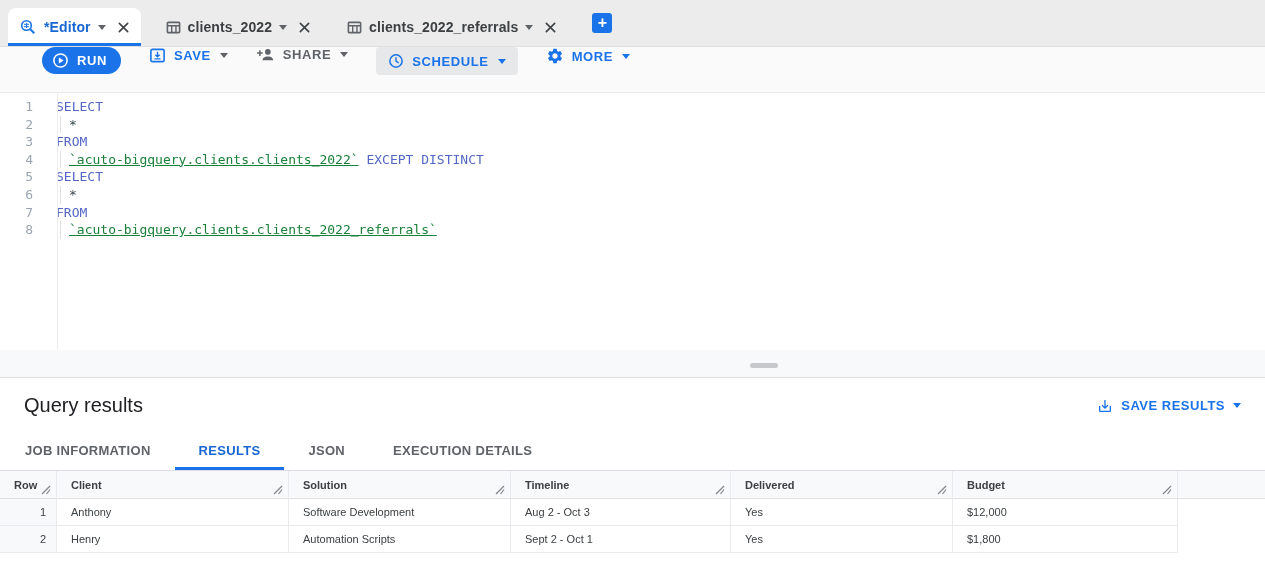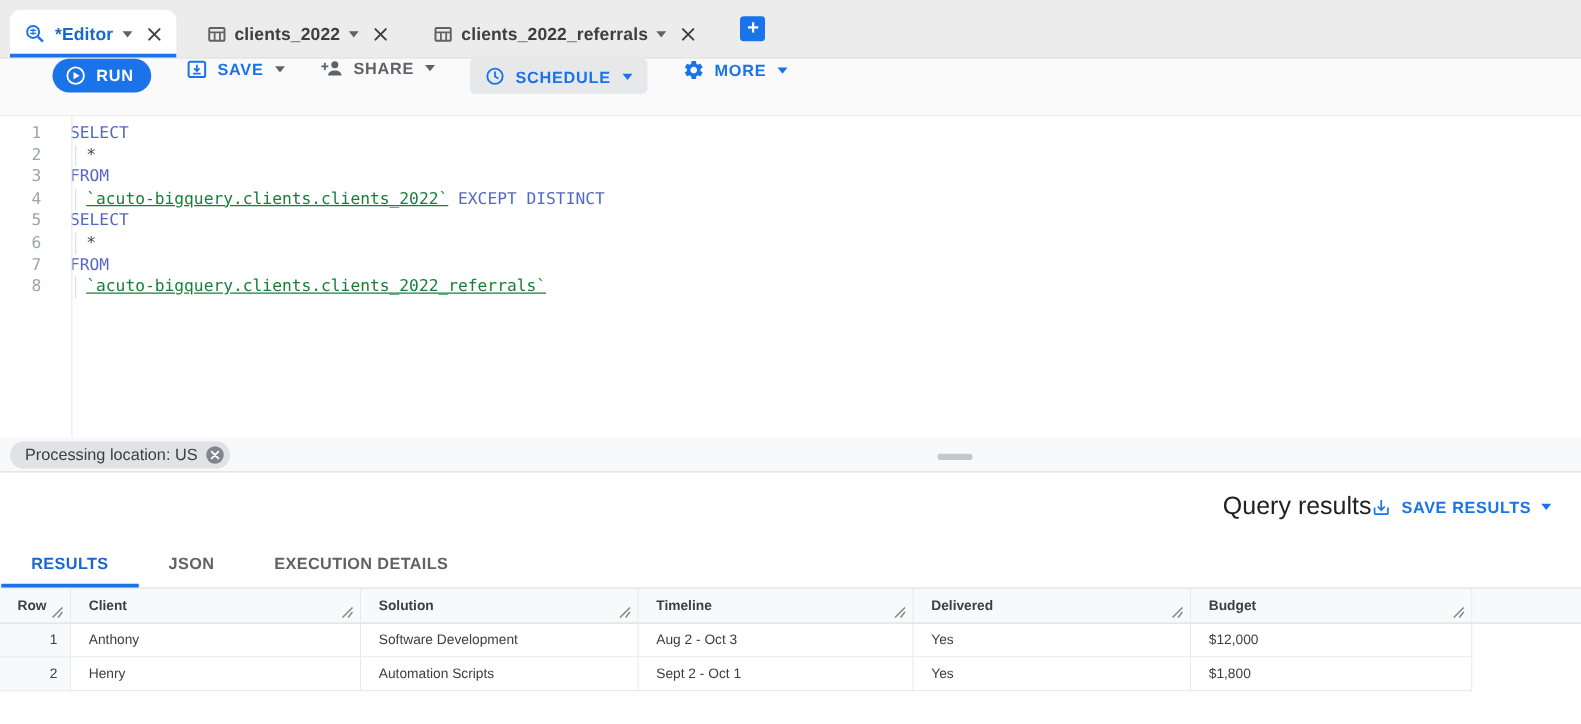--- a/index.html
+++ b/index.html
@@ -56,21 +56,21 @@
   .statusbar { height:28px; background:#f8f9fa; border-bottom:1px solid #e0e0e0;
     display:flex; align-items:center; padding-left:8px; position:relative; }
   .chip { display:flex; align-items:center; gap:6px; background:#e0e2e5;
     border-radius:12px; height:22px; padding:0 4px 0 12px; font-size:13px;
     color:#3c4043; }
   .handle { position:absolute; left:750px; top:13px; width:28px; height:5px;
     border-radius:2.5px; background:#c6c9cc; cursor:ns-resize; }
 
   
   .results-header { height:55px; display:flex; align-items:center;
-    justify-content:flex-end; padding:0 24px; background:#fff; }
+    justify-content:space-between; padding:0 24px; background:#fff; }
   .results-title { font-size:20px; color:#202124; }
   .save-results { display:flex; align-items:center; gap:8px; color:#1a73e8;
     font-size:13px; font-weight:600; letter-spacing:.5px; background:none;
     border:none; cursor:pointer; font-family:"Liberation Sans", sans-serif; }
 
   .rtabs { display:flex; height:38px; border-bottom:1px solid #dadce0;
     padding-left:1px; background:#fff; }
   .rtab { padding:0 24px; line-height:36px; font-size:13px; font-weight:600;
     letter-spacing:.3px; color:#5f6368; cursor:pointer; border-bottom:3px solid transparent; }
   .rtab.active { color:#1967d2; border-bottom-color:#1a73e8; }
@@ -229,46 +229,38 @@
         <span class="ln">7</span>
         <span class="code"><span class="tok-keyword">FROM</span></span>
       </div>
       <div class="code-row">
         <span class="ln">8</span>
         <span class="code"><span class="indent"><span class="tok-table">`acuto-bigquery.clients.clients_2022_referrals`</span></span></span>
       </div>
     </div>
 
   <div class="statusbar">
-    <span class="chip">
-      <span>Processing location: US</span>
-      <span class="icn" style="display: inline-flex; align-items: center;">
-          <svg width="16" height="16" viewBox="0 0 16 16" style="display:block">
-            <circle cx="8" cy="8" r="7" fill="#80868b"></circle>
-            <path d="M5.3 5.3l5.4 5.4M10.7 5.3l-5.4 5.4" stroke="#fff" stroke-width="1.5" stroke-linecap="round"></path>
-          </svg>
-        </span>
-    </span>
     <div class="handle"></div>
   </div>
 
   <div class="results-header">
     <span class="results-title">Query results</span>
     <button class="save-results">
       <span class="icn" style="display: inline-flex; align-items: center;">
           <svg width="16" height="16" viewBox="0 0 24 24">
             <path fill="#1a73e8" d="M19 12v7H5v-7H3v7c0 1.1.9 2 2 2h14c1.1 0 2-.9 2-2v-7h-2zm-6 .67l2.59-2.58L17 11.5l-5 5-5-5 1.41-1.41L11 12.67V3h2z"></path>
           </svg>
         </span>
       <span>SAVE RESULTS</span>
       <span class="caret blue"></span>
     </button>
   </div>
 
   <div class="rtabs" id="rtabs">
+      <div class="rtab">JOB INFORMATION</div>
       <div class="rtab active">RESULTS</div>
       <div class="rtab">JSON</div>
       <div class="rtab">EXECUTION DETAILS</div>
     </div>
 
   <table class="results" id="rtable">
       <colgroup>
         <col style="width: 57px;">
         <col style="width: 232px;">
         <col style="width: 222px;">

